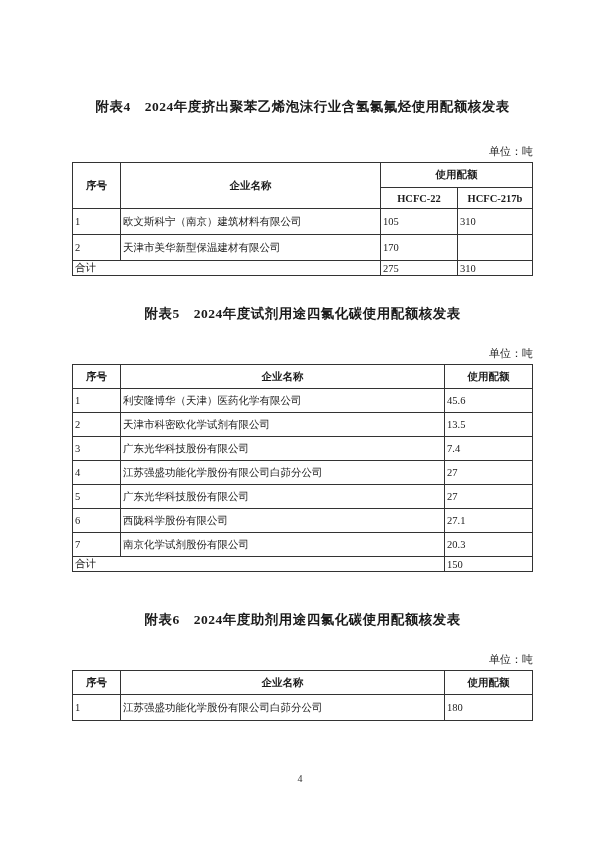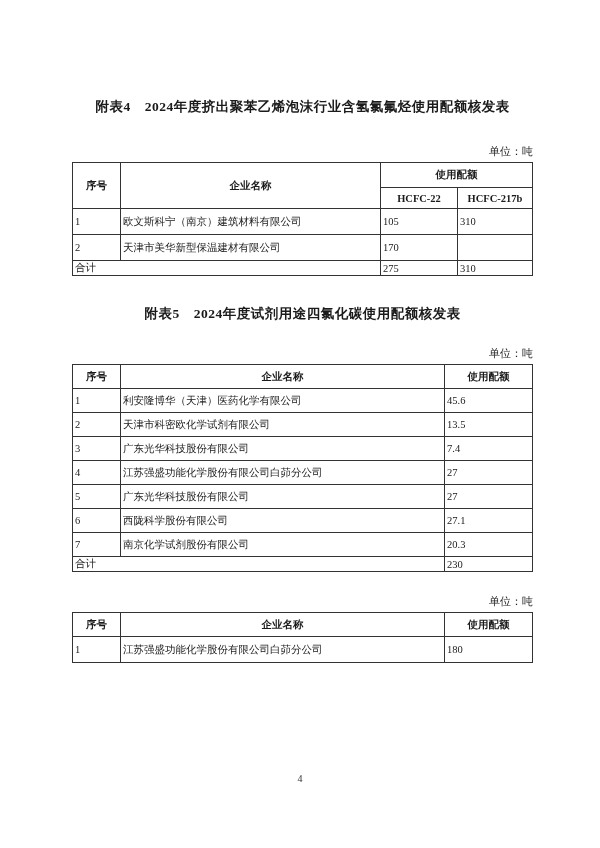--- a/index.html
+++ b/index.html
@@ -154,27 +154,28 @@
         <td>西陇科学股份有限公司</td>
         <td>27.1</td>
       </tr>
       <tr class="drow2">
         <td>7</td>
         <td>南京化学试剂股份有限公司</td>
         <td>20.3</td>
       </tr>
       <tr class="trow">
         <td colspan="2" class="bold">合计</td>
-        <td class="bold">230</td>
+        <td class="bold">150</td>
       </tr>
     </tbody>
       </table>
   </div>
 
   <div>
+    <div class="section-title mt-t3">附表6　2024年度助剂用途四氯化碳使用配额核发表</div>
     <div class="unit-label">单位：吨</div>
     <table class="quota">
       <colgroup>
         <col style="width:48px">
           <col style="width:324px">
           <col>
       </colgroup>
       <tbody>
           <tr class="hrow">
         <th>序号</th>

